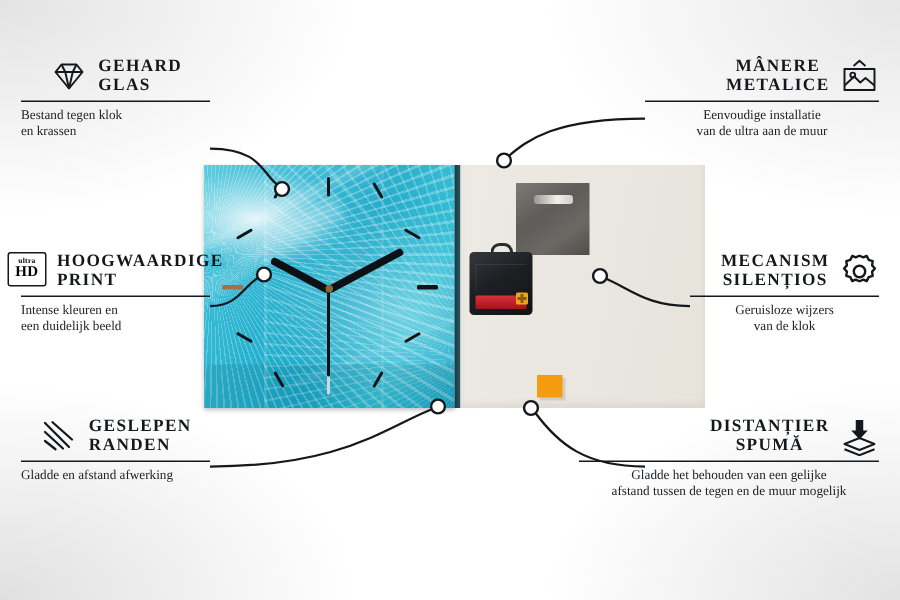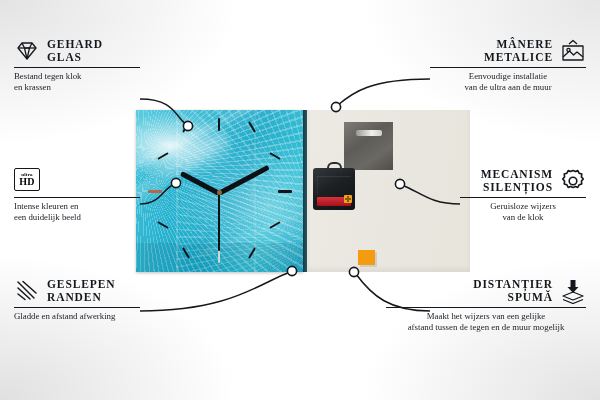--- a/index.html
+++ b/index.html
@@ -112,23 +112,23 @@
 
   
   .callout{ position:absolute; }
   .co-title{
     font-size:11.5px; letter-spacing:.9px; font-weight:bold; color:#14181c;
     line-height:13px; text-transform:uppercase;
   }
   .co-rule{ height:1px; background:#14181c; margin:3px 0 3px; }
   .co-desc{ font-size:8.8px; line-height:10.5px; color:#1b1f24; }
   .co-head{ display:flex; align-items:center; gap:7px; }
-  .co-left .co-head{ justify-content:flex-start; }
+  .co-left .co-head{ justify-content:center; }
   .co-right .co-head{ justify-content:flex-end; }
-  .co-right .co-title{ text-align:right; }
+  .co-right .co-title{ text-align:center; }
   .co-right .co-desc{ text-align:center; }
   .ico{ width:26px; height:26px; flex:0 0 26px; display:block; }
 
   .hdbox{
     width:26px; height:23px; border:1.4px solid #14181c; border-radius:2px;
     display:flex; flex-direction:column; align-items:center; justify-content:center;
     line-height:1;
   }
   .hdbox .u{ font-size:5px; letter-spacing:.2px; font-weight:bold; }
   .hdbox .h{ font-size:10px; font-weight:bold; letter-spacing:.3px; }
@@ -237,20 +237,24 @@
   </div>
 
   <div class="callout co-left" style="left:14px; top:168px; width:126px;">
     <div class="co-head">
       <span class="ico">
         <span class="hdbox">
           <span class="u">ultra</span>
           <span class="h">HD</span>
         </span>
       </span>
+      <span class="co-title">
+        <span>HOOGWAARDIGE</span><br>
+        <span>PRINT</span>
+      </span>
     </div>
     <div class="co-rule"></div>
     <div class="co-desc">
       <span>Intense kleuren en</span><br>
       <span>een duidelijk beeld</span>
     </div>
   </div>
 
   <div class="callout co-left" style="left:14px; top:278px; width:126px;">
     <div class="co-head">
@@ -324,18 +328,18 @@
       <span class="ico">
         <svg viewBox="0 0 26 26" width="26" height="26" fill="none" stroke="#14181c" stroke-width="1.3" stroke-linejoin="round">
           <path d="M10.5 2 h5 v7 h3 l-5.5 6 -5.5-6 h3 z" fill="#14181c" stroke="none"></path>
           <path d="M3 18 L13 14 L23 18 L13 22 Z"></path>
           <path d="M3 21.5 L13 25.5 L23 21.5"></path>
         </svg>
       </span>
     </div>
     <div class="co-rule"></div>
     <div class="co-desc">
-      <span>Maakt het wijzers van een gelijke</span><br>
+      <span>Gladde het behouden van een gelijke</span><br>
       <span>afstand tussen de tegen en de muur mogelijk</span>
     </div>
   </div>
 
 </div>
 
 </body></html>

